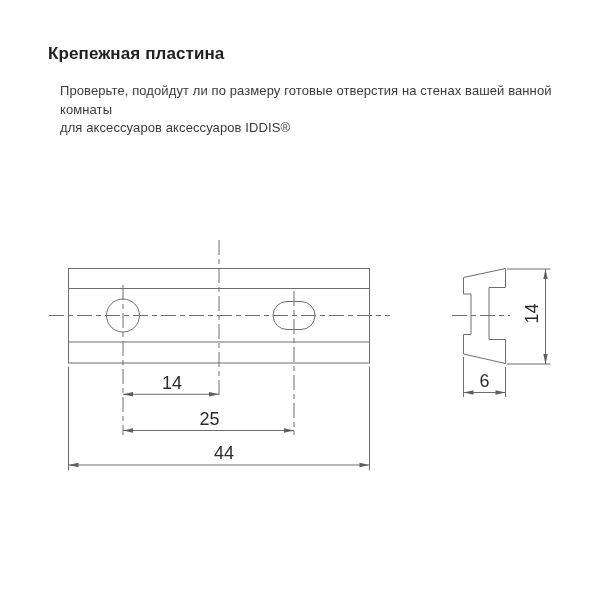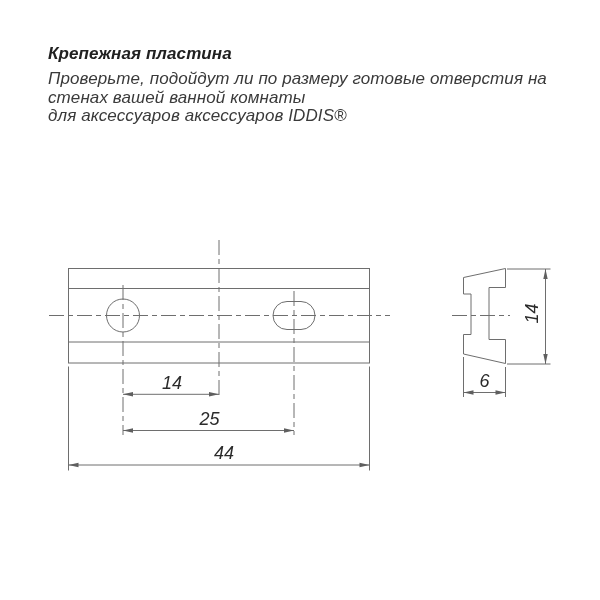--- a/index.html
+++ b/index.html
@@ -7,38 +7,37 @@
     padding: 0;
     background: #ffffff;
     font-family: "Liberation Sans", sans-serif;
   }
   .page {
     position: relative;
     width: 600px;
     height: 600px;
     background: #ffffff;
     overflow: hidden;
-    font-style: italic;
   }
   .page-title {
     position: absolute;
     left: 48px;
     top: 44px;
     margin: 0;
     font-size: 17px;
     font-weight: 700;
     color: #212121;
     letter-spacing: 0.1px;
   }
   .page-description {
     position: absolute;
     left: 48px;
     top: 70px;
-    margin: 0;
-    font-size: 17px;
+    margin: 12px;
+    font-size: 13px;
     line-height: 18.5px;
     color: #3a3a3a;
     letter-spacing: 0.1px;
   }
   .drawing-svg {
     position: absolute;
     left: 0;
     top: 0;
   }
   .outline {

